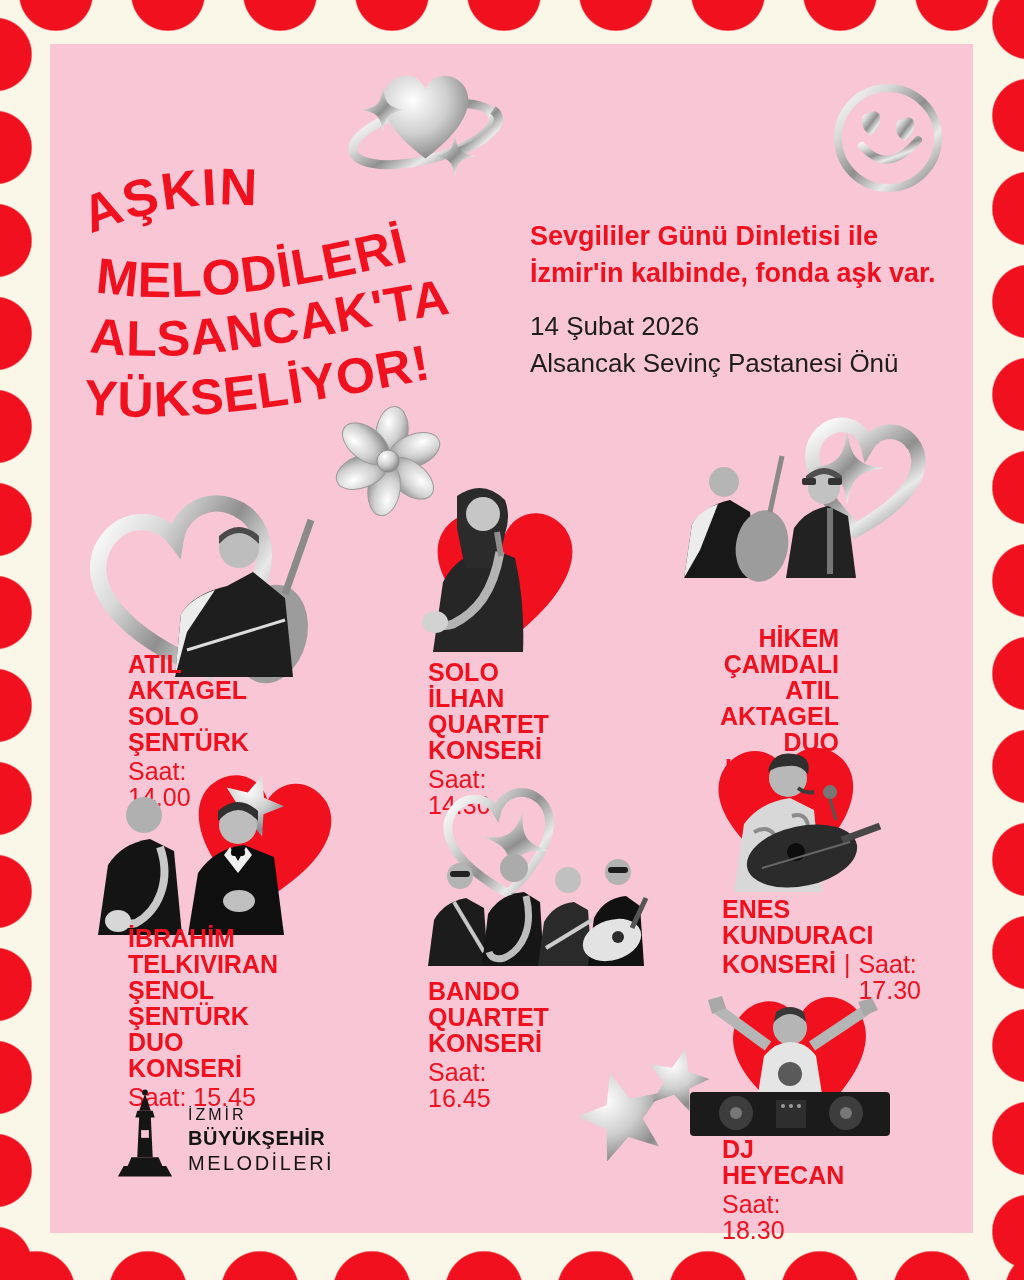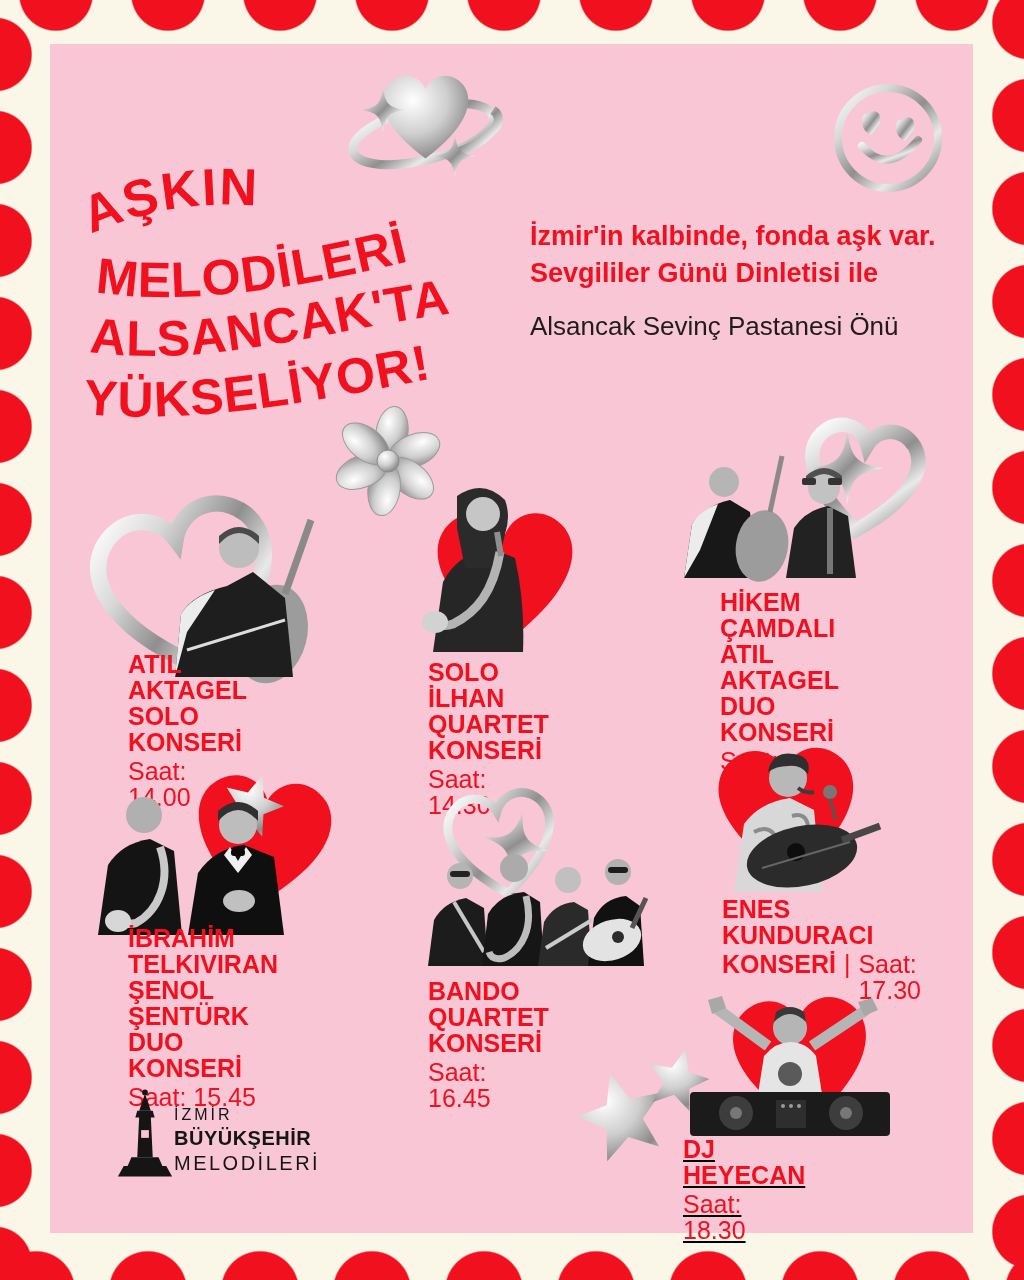--- a/index.html
+++ b/index.html
@@ -25,27 +25,27 @@
          font-size:27px;line-height:37px;font-weight:700;}
   .event{left:480px;top:264px;width:450px;color:var(--ink);
          font-size:26px;line-height:37px;font-weight:400;}
   .ctext .h{font-size:25px;line-height:26px;font-weight:700;color:var(--red);}
   .ctext .s{font-size:25px;line-height:26px;font-weight:400;color:var(--red);margin-top:3px;}
   .inline-row{display:flex;gap:8px;align-items:baseline;}
   .inline-row .bar{font-weight:300;}
   
   #atil-text{left:78px;top:607px;}
   #hazal-text{left:378px;top:615px;}
-  #hikem-text{left:670px;top:545px;}
+  #hikem-text{left:670px;top:581px;text-align:right;}
   #senol-text{left:78px;top:881px;}
   #bando-text{left:378px;top:934px;}
   #enes-text{left:672px;top:852px;}
-  #dj-text{left:633px;top:1092px;text-decoration:underline;}
+  #dj-text{left:672px;top:1092px;}
   
-  .logo{left:66px;top:1042px;display:flex;gap:0;align-items:flex-end;}
+  .logo{left:66px;top:1042px;display:flex;gap:14px;align-items:flex-end;}
   .logo-txt{padding-bottom:6px;color:#151515;}
   .logo-l1{font-size:16px;letter-spacing:3px;font-weight:400;}
   .logo-l2{font-size:20px;font-weight:700;letter-spacing:.5px;margin-top:3px;}
   .logo-l3{font-size:20px;font-weight:400;letter-spacing:2.5px;margin-top:2px;}
   svg{display:block;overflow:visible;}
 </style>
 </head>
 <body>
 
 <div class="poster">
@@ -136,21 +136,21 @@
           <line x1="150" y1="92" x2="176" y2="18" stroke="#8a8a8a" stroke-width="7"></line>
           <path d="M40 175 L46 112 Q58 92 92 84 L118 70 L150 96 L158 175 Z" fill="#1e1e1e"></path>
           <path d="M40 175 L46 112 Q56 96 80 88 L52 130 Z" fill="#ececec"></path>
           <circle cx="104" cy="46" r="20" fill="#bdbdbd"></circle>
           <path d="M84 42 Q104 20 124 42 L124 34 Q104 16 84 34 Z" fill="#4a4a4a"></path>
           <line x1="52" y1="148" x2="150" y2="118" stroke="#dddddd" stroke-width="3"></line>
         </svg>
       </div>
       <div class="abs ctext" id="atil-text">
         <div class="h">ATIL AKTAGEL</div>
-        <div class="h">SOLO KONSERİ</div>
+        <div class="h">SOLO ŞENTÜRK</div>
         <div class="s">Saat: 14.00</div>
       </div>
     </div>
 
     <div class="abs">
       <svg class="abs" style="left:371px;top:454px" width="168" height="152" viewBox="0 0 100 92">
         <use href="#heartPath" fill="#F0101E"></use>
       </svg>
       <div class="abs" style="left:355px;top:428px">
         <svg width="150" height="180" viewBox="0 0 150 180">
@@ -317,24 +317,25 @@
         <div class="s">Saat: 18.30</div>
       </div>
     </div>
 
     <svg class="abs" style="left:528px;top:997px" width="132" height="115" viewBox="0 0 132 115">
       <use href="#star5" transform="translate(44,74) scale(1.35) rotate(-16)" fill="url(#chromeRad)"></use>
       <use href="#star5" transform="translate(100,38) scale(0.95) rotate(14)" fill="url(#chromeRad)"></use>
     </svg>
 
     <div class="abs intro">
+      <div>Sevgililer Günü Dinletisi ile</div>
       <div>İzmir'in kalbinde, fonda aşk var.</div>
-      <div>Sevgililer Günü Dinletisi ile</div>
     </div>
     <div class="abs event">
+      <div>14 Şubat 2026</div>
       <div>Alsancak Sevinç Pastanesi Önü</div>
     </div>
 
     <div class="abs logo">
       <svg width="58" height="95" viewBox="0 0 60 95">
         <g fill="#151515">
           <path d="M2 92 L58 92 L52 81 L8 81 Z"></path>
           <path d="M12 81 L48 81 L44 72 L16 72 Z"></path>
           <path d="M22 72 L38 72 L36 30 L24 30 Z"></path>
           <path d="M20 31 L40 31 L38 24 L22 24 Z"></path>

